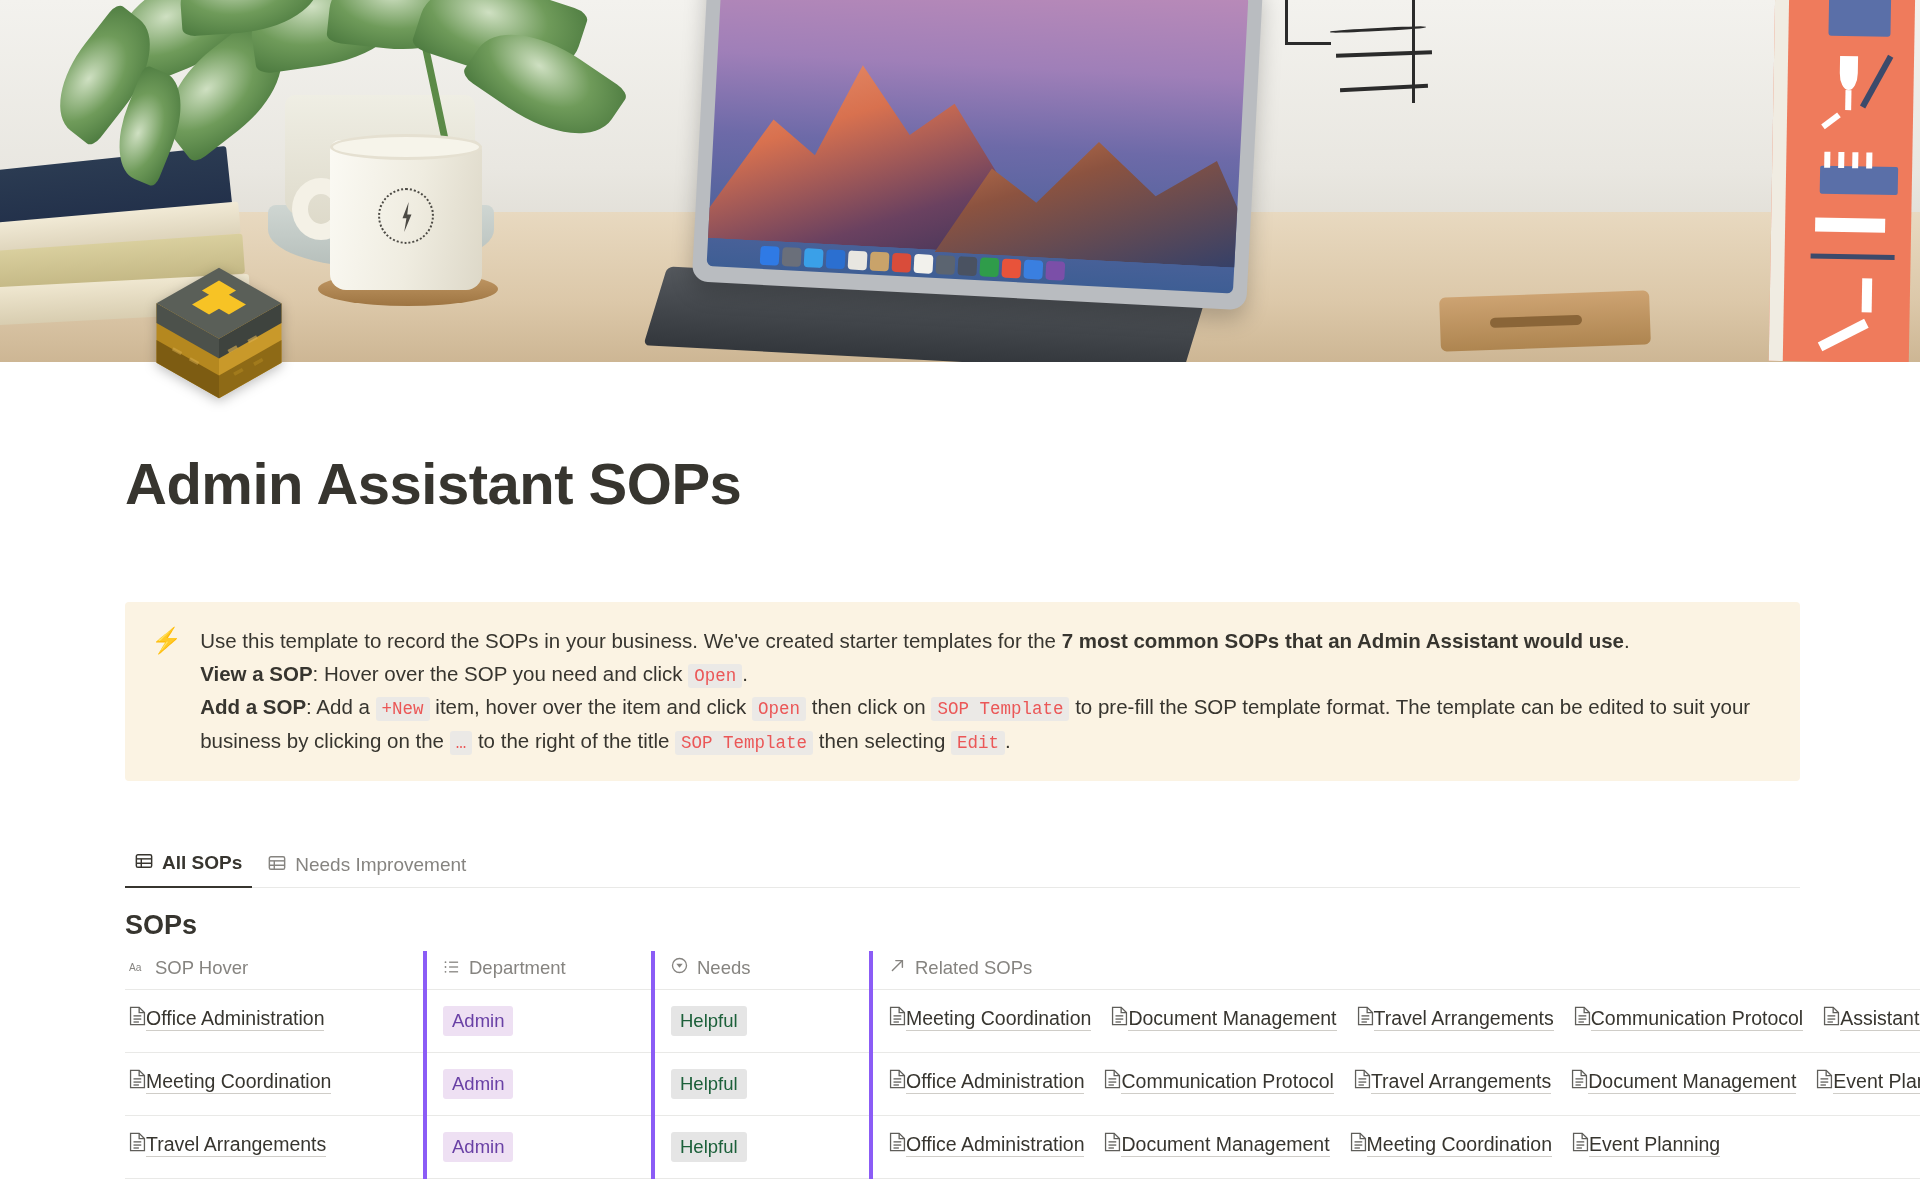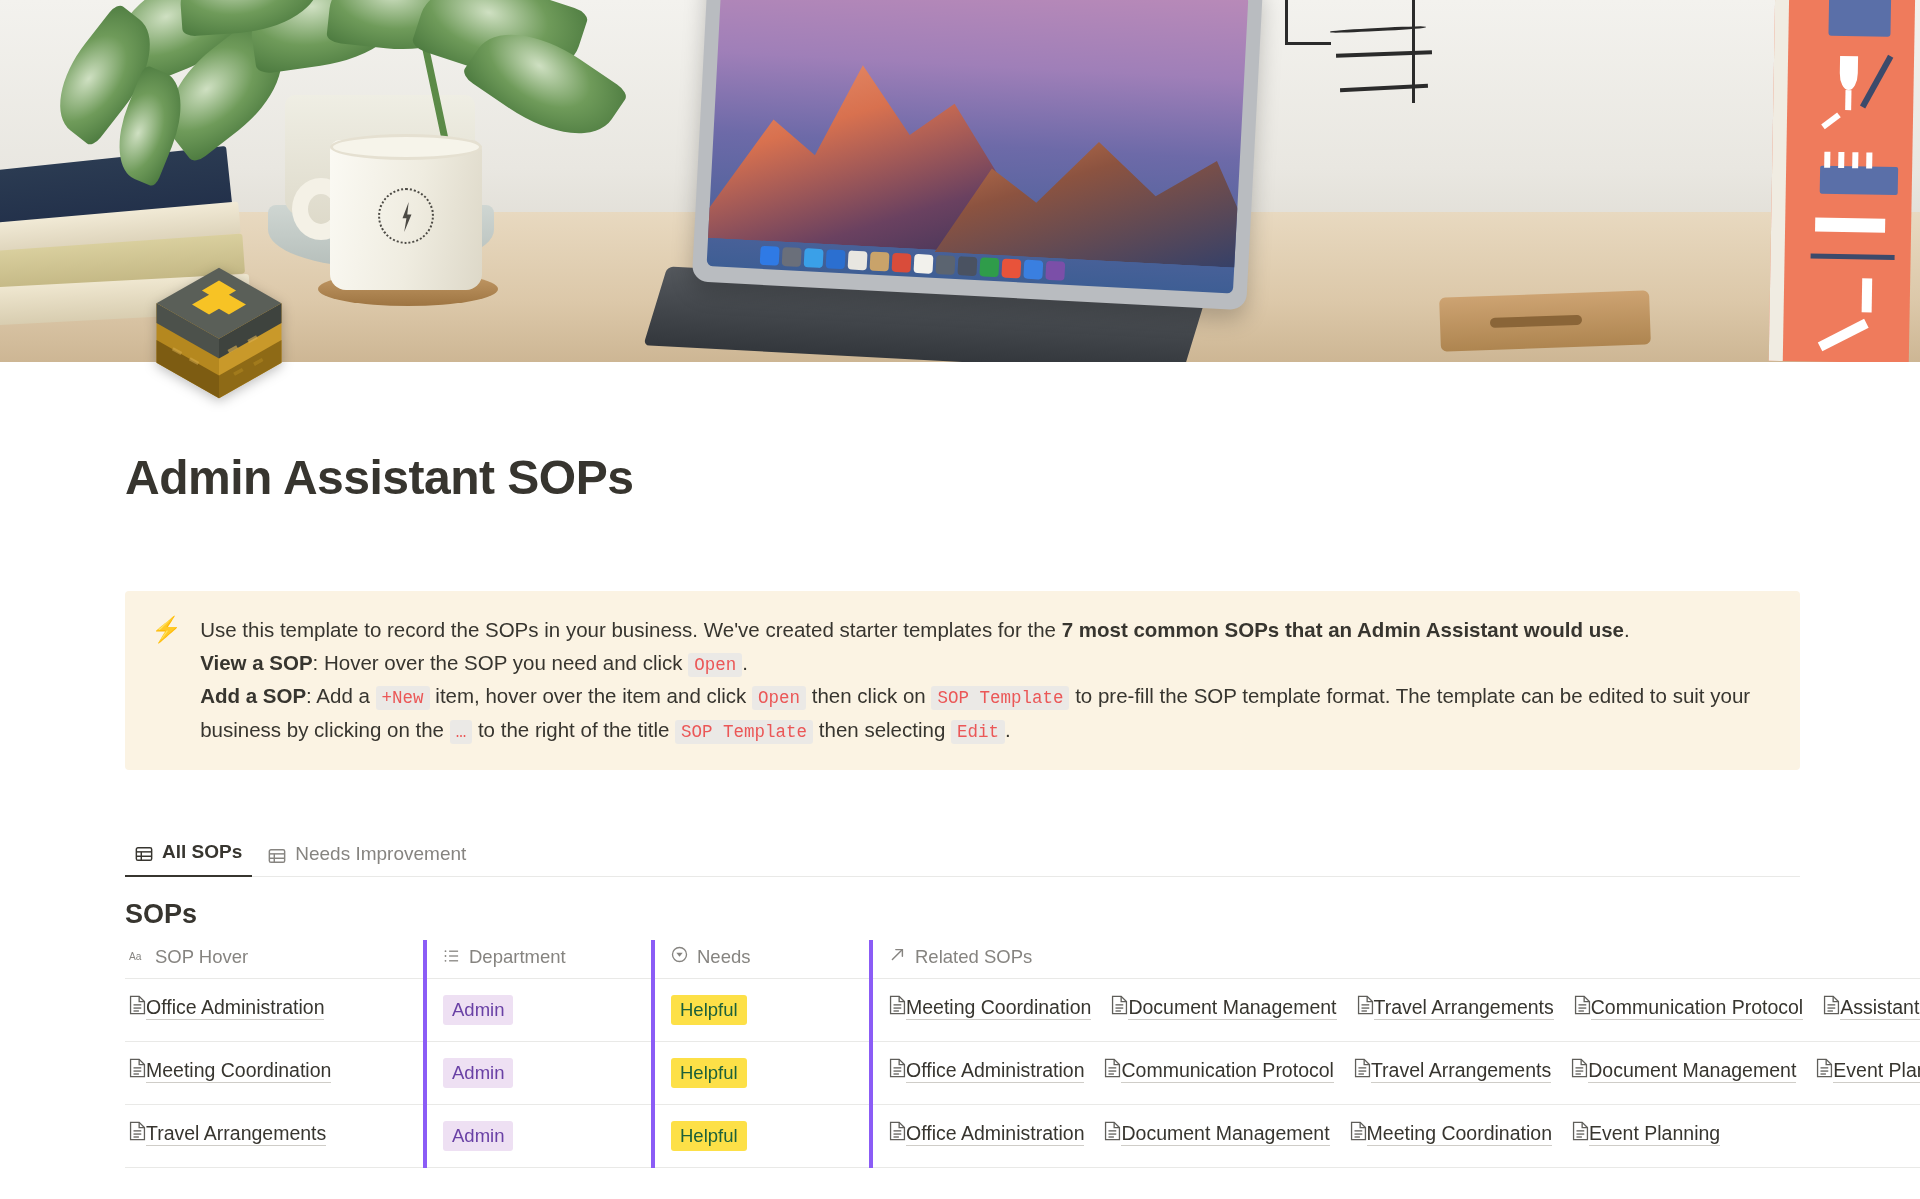--- a/index.html
+++ b/index.html
@@ -152,21 +152,21 @@
     position: absolute; left: 148px; top: 262px; width: 142px; height: 142px; z-index: 5;
   }
   .page-icon svg { display: block; width: 142px; height: 142px;
     filter: drop-shadow(0 3px 6px rgba(0,0,0,0.25)); }
 
   
   .content { position: relative; width: 1920px; padding: 0 0 0 0; background: #fff; }
   .inner { width: 1675px; margin: 0 0 0 125px; }
 
   .page-title {
-    font-size: 48px; font-weight: 700; letter-spacing: -0.5px;
+    font-size: 58px; font-weight: 700; letter-spacing: -0.5px;
     color: #37352f; margin-top: 90px; line-height: 1.1;
   }
 
   .callout {
     margin-top: 86px;
     background: #fbf3e3;
     border-radius: 4px;
     padding: 22px 28px 24px 26px;
     display: flex; gap: 18px;
     width: 1675px;
@@ -181,21 +181,21 @@
     font-size: 17.5px; padding: 2px 6px; border-radius: 3px;
     white-space: nowrap;
   }
 
   
   .tabs {
     margin-top: 62px; display: flex; align-items: flex-end; gap: 6px;
     border-bottom: 1px solid #e9e9e7; width: 1675px;
   }
   .tab {
-    display: flex; align-items: flex-end; gap: 9px;
+    display: flex; align-items: flex-start; gap: 9px;
     padding: 8px 10px 12px 10px; font-size: 19px; color: #868480;
     cursor: pointer; position: relative; top: 1px;
   }
   .tab.active { color: #37352f; font-weight: 600; border-bottom: 2.5px solid #37352f; }
   .tab svg { display: block; }
 
   
   .db-title {
     font-size: 27px; font-weight: 700; color: #37352f;
     margin-top: 22px; margin-bottom: 10px;
@@ -220,21 +220,21 @@
   .page-link { display: inline-flex; align-items: center; }
   .page-link .lbl {
     border-bottom: 1px solid #cfcdc8; color: #37352f; white-space: nowrap;
   }
   .rel-cell { display: flex; flex-wrap: wrap; gap: 6px 20px; }
   .tag {
     display: inline-block; padding: 3px 9px; border-radius: 3px;
     font-size: 18.5px; line-height: 1.3;
   }
   .tag-purple { background: #eee0f3; color: #6940a5; }
-  .tag-green  { background: #fde047; color: #1c603a; }
+  .tag-green  { background: #e5e5e5; color: #1c603a; }
   .doc-ico { flex: 0 0 auto; }
 </style>
 </head>
 <body>
 
 <div class="hero">
   <div class="hero-photo">
     <div class="wall"></div>
     <div class="desk"></div>
 

